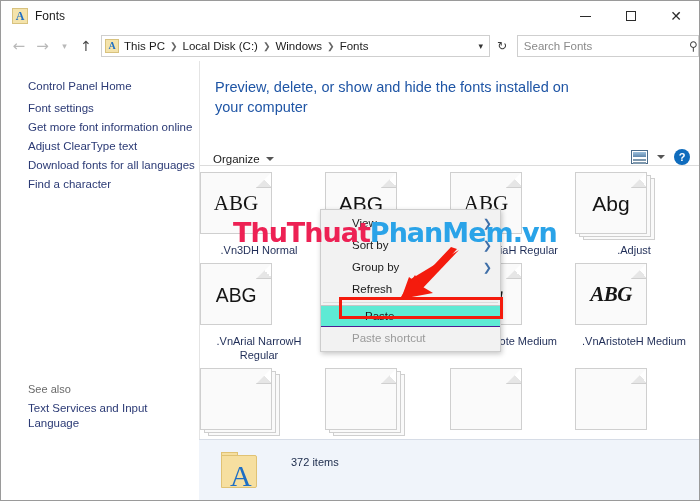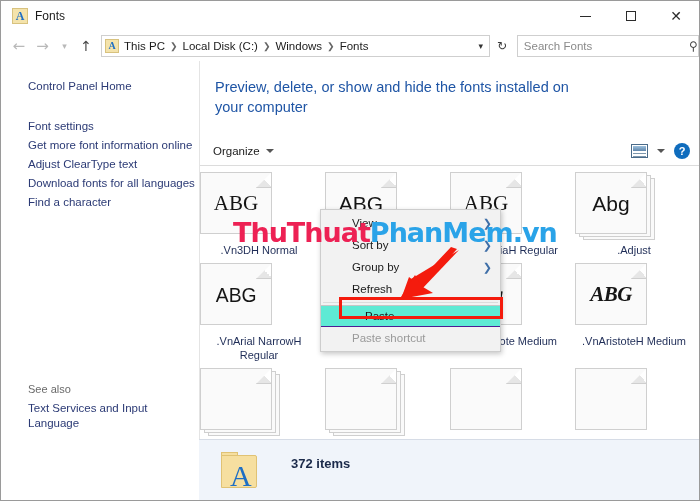--- a/index.html
+++ b/index.html
@@ -106,21 +106,21 @@
     background: #ffffff;
     padding-top: 16px;
   }
   .side-link {
     display: block;
     color: #2b3a75; font-size: 11.5px;
     padding: 2px 0 2px 27px;
     line-height: 15px;
     cursor: pointer;
   }
-  .side-link.home { margin-bottom: 21px; }
+  .side-link.home { margin-bottom: 3px; }
   .see-also {
     position: absolute; left: 0; bottom: 0; width: 198px;
     padding-bottom: 8px;
   }
   .see-also-title {
     color: #6a6a6a; font-size: 11px; padding-left: 27px; padding-bottom: 4px;
   }
 
   
   .main {
@@ -129,21 +129,21 @@
     border-left: 1px solid #e4e4e4;
   }
   .pane-heading {
     color: #1f55a5; font-size: 14.5px; line-height: 20px;
     padding: 16px 30px 0 15px;
     max-width: 430px;
   }
   .toolbar {
     position: absolute; left: 0; top: 75px; width: 500px; height: 30px;
     border-bottom: 1px solid #dcdcdc;
-    display: flex; align-items: center;
+    display: flex; align-items: flex-end;
   }
   .organize {
     font-size: 11.5px; color: #1b1b1b; padding-left: 13px;
     display: flex; align-items: center; gap: 6px;
   }
   .tri-down {
     width: 0; height: 0;
     border-left: 4px solid transparent; border-right: 4px solid transparent;
     border-top: 4px solid #555;
   }
@@ -249,21 +249,21 @@
   .folder-tab {
     position: absolute; left: 0; top: 0px; width: 17px; height: 5px;
     background: #f6dfa0; border: 1px solid #e0c274; border-bottom: none;
   }
   .folder-A {
     position: absolute; left: 9px; top: 9px;
     font-family: "Liberation Serif", serif;
     font-size: 30px; color: #1f6fc4; line-height: 1; font-weight: normal;
   }
   .status-text {
-    font-size: 13px; color: #1b2a4a; margin-top: 16px; margin-left: 30px; font-weight: bold;
+    font-size: 11px; color: #1b2a4a; margin-top: 16px; margin-left: 30px;
   }
 
   
   .ctxmenu {
     position: absolute; left: 319px; top: 208px;
     width: 181px; background: #f2f2f2;
     border: 1px solid #cdcdcd;
     box-shadow: 1px 2px 5px rgba(0,0,0,0.22);
     padding: 2px 0;
     z-index: 40;

